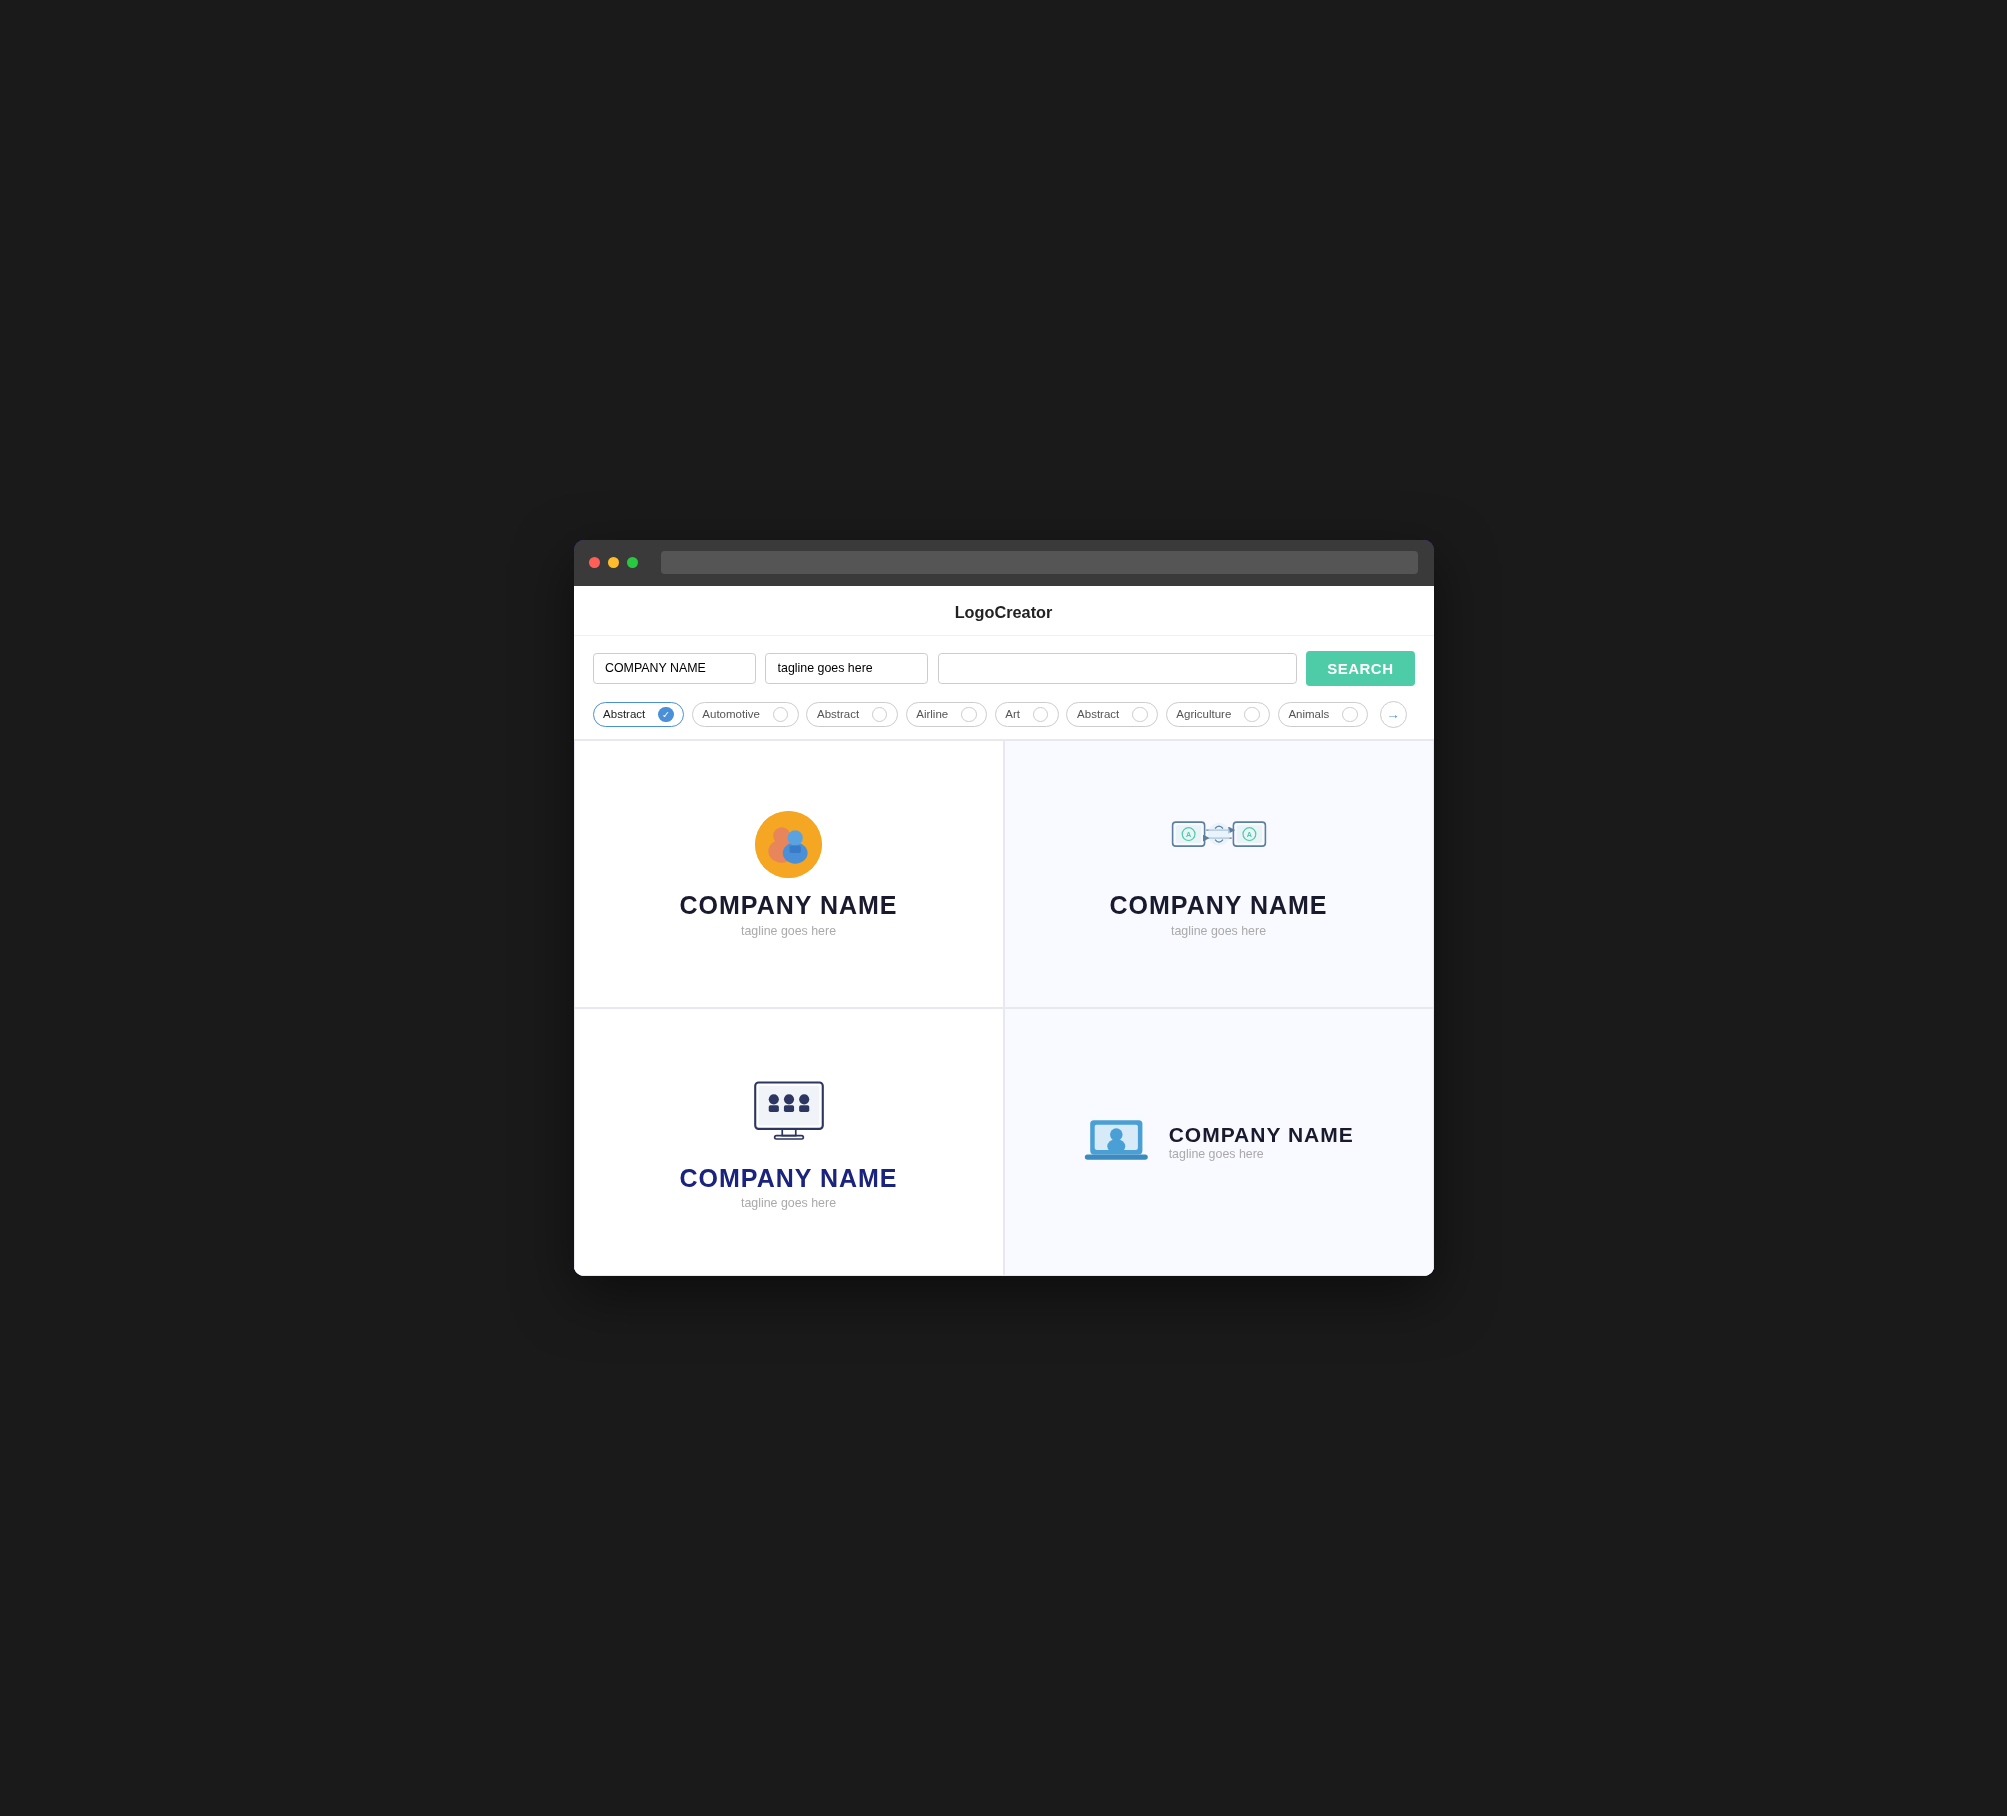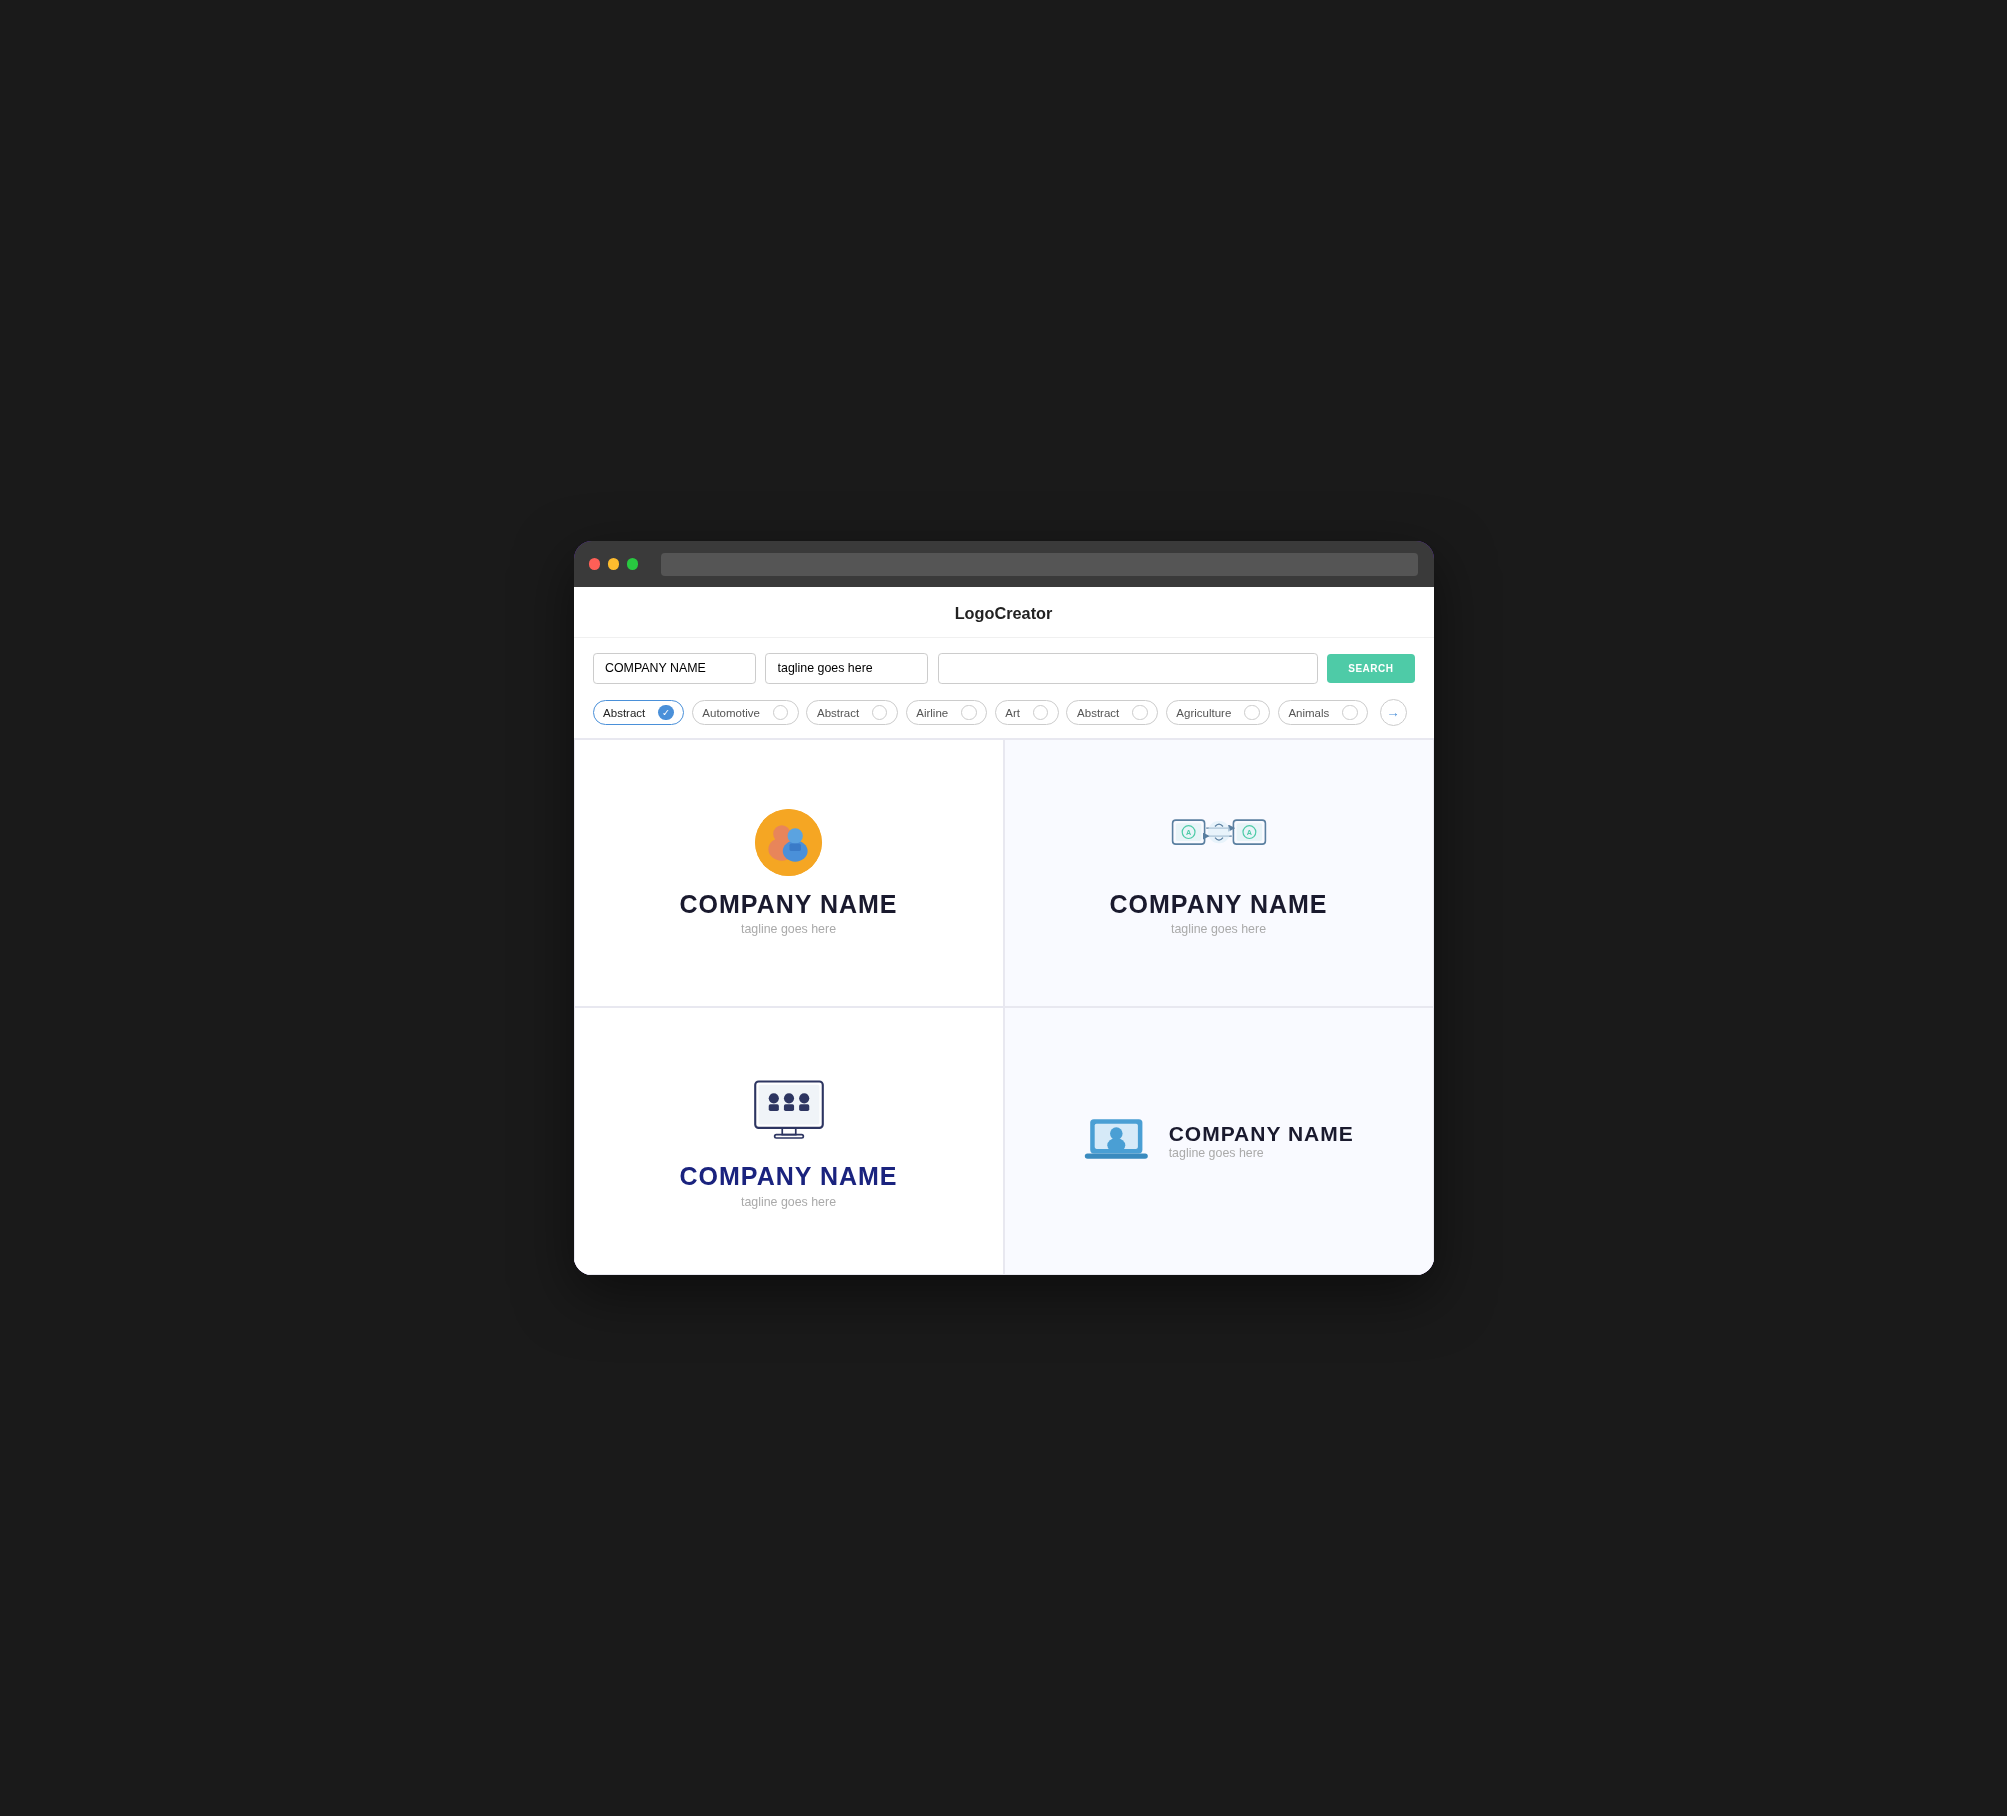--- a/index.html
+++ b/index.html
@@ -7,21 +7,21 @@
       background: #1a1a1a;
       display: flex;
       justify-content: center;
       align-items: center;
       min-height: 100vh;
       font-family: -apple-system, BlinkMacSystemFont, 'Segoe UI', sans-serif;
     }
     .browser-window {
       width: 860px;
       background: #6d28d9;
-      border-radius: 18px;
+      border-radius: 10px;
       overflow: hidden;
       box-shadow: 0 19px 57px rgba(0,0,0,0.5);
     }
     .browser-titlebar {
       background: #3a3a3a;
       padding: 11.5px 15.3px;
       display: flex;
       align-items: center;
       gap: 7.6px;
     }
@@ -68,21 +68,21 @@
     }
     .search-input.company { width: 163px; }
     .search-input.tagline { width: 163px; }
     .search-input.keyword { flex: 1; }
     .search-button {
       background: #4ecba7;
       color: #fff;
       border: none;
       border-radius: 3.8px;
       padding: 8.6px 21px;
-      font-size: 10px;
+      font-size: 15px;
       font-weight: 700;
       letter-spacing: 0.5px;
       cursor: pointer;
     }
     .filter-bar {
       display: flex;
       align-items: center;
       padding: 0 19px 11.5px;
       gap: 7.6px;
       flex-wrap: wrap;

